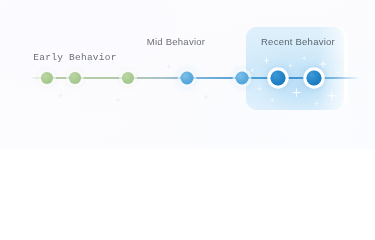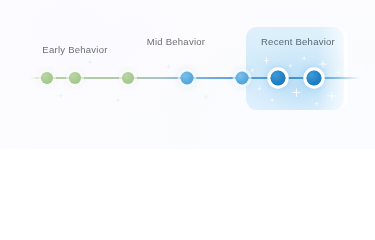--- a/index.html
+++ b/index.html
@@ -153,19 +153,19 @@
   <div id="node-layer">
       <div class="node green" style="left: 47px; top: 78px; width: 12px; height: 12px;"></div>
       <div class="node green" style="left: 75px; top: 78px; width: 12px; height: 12px;"></div>
       <div class="node green" style="left: 128px; top: 78px; width: 12px; height: 12px;"></div>
       <div class="node blue-light" style="left: 187px; top: 78px; width: 13px; height: 13px;"></div>
       <div class="node blue-light" style="left: 242px; top: 78px; width: 13px; height: 13px;"></div>
       <div class="node blue-deep" style="left: 278px; top: 78px; width: 15px; height: 15px;"></div>
       <div class="node blue-deep" style="left: 314px; top: 78px; width: 15px; height: 15px;"></div>
     </div>
 
-  <div class="label" style="left:75px; top:44px;">Early Behavior</div>
+  <div class="label" style="left:75px; top:52px;font-family:Liberation Mono, monospace;">Early Behavior</div>
 
   <div class="label" style="left:176px; top:36px;">Mid Behavior</div>
 
   <div class="label accent" style="left:298px; top:36px;">Recent Behavior</div>
 
 </div>
 
 </body></html>

